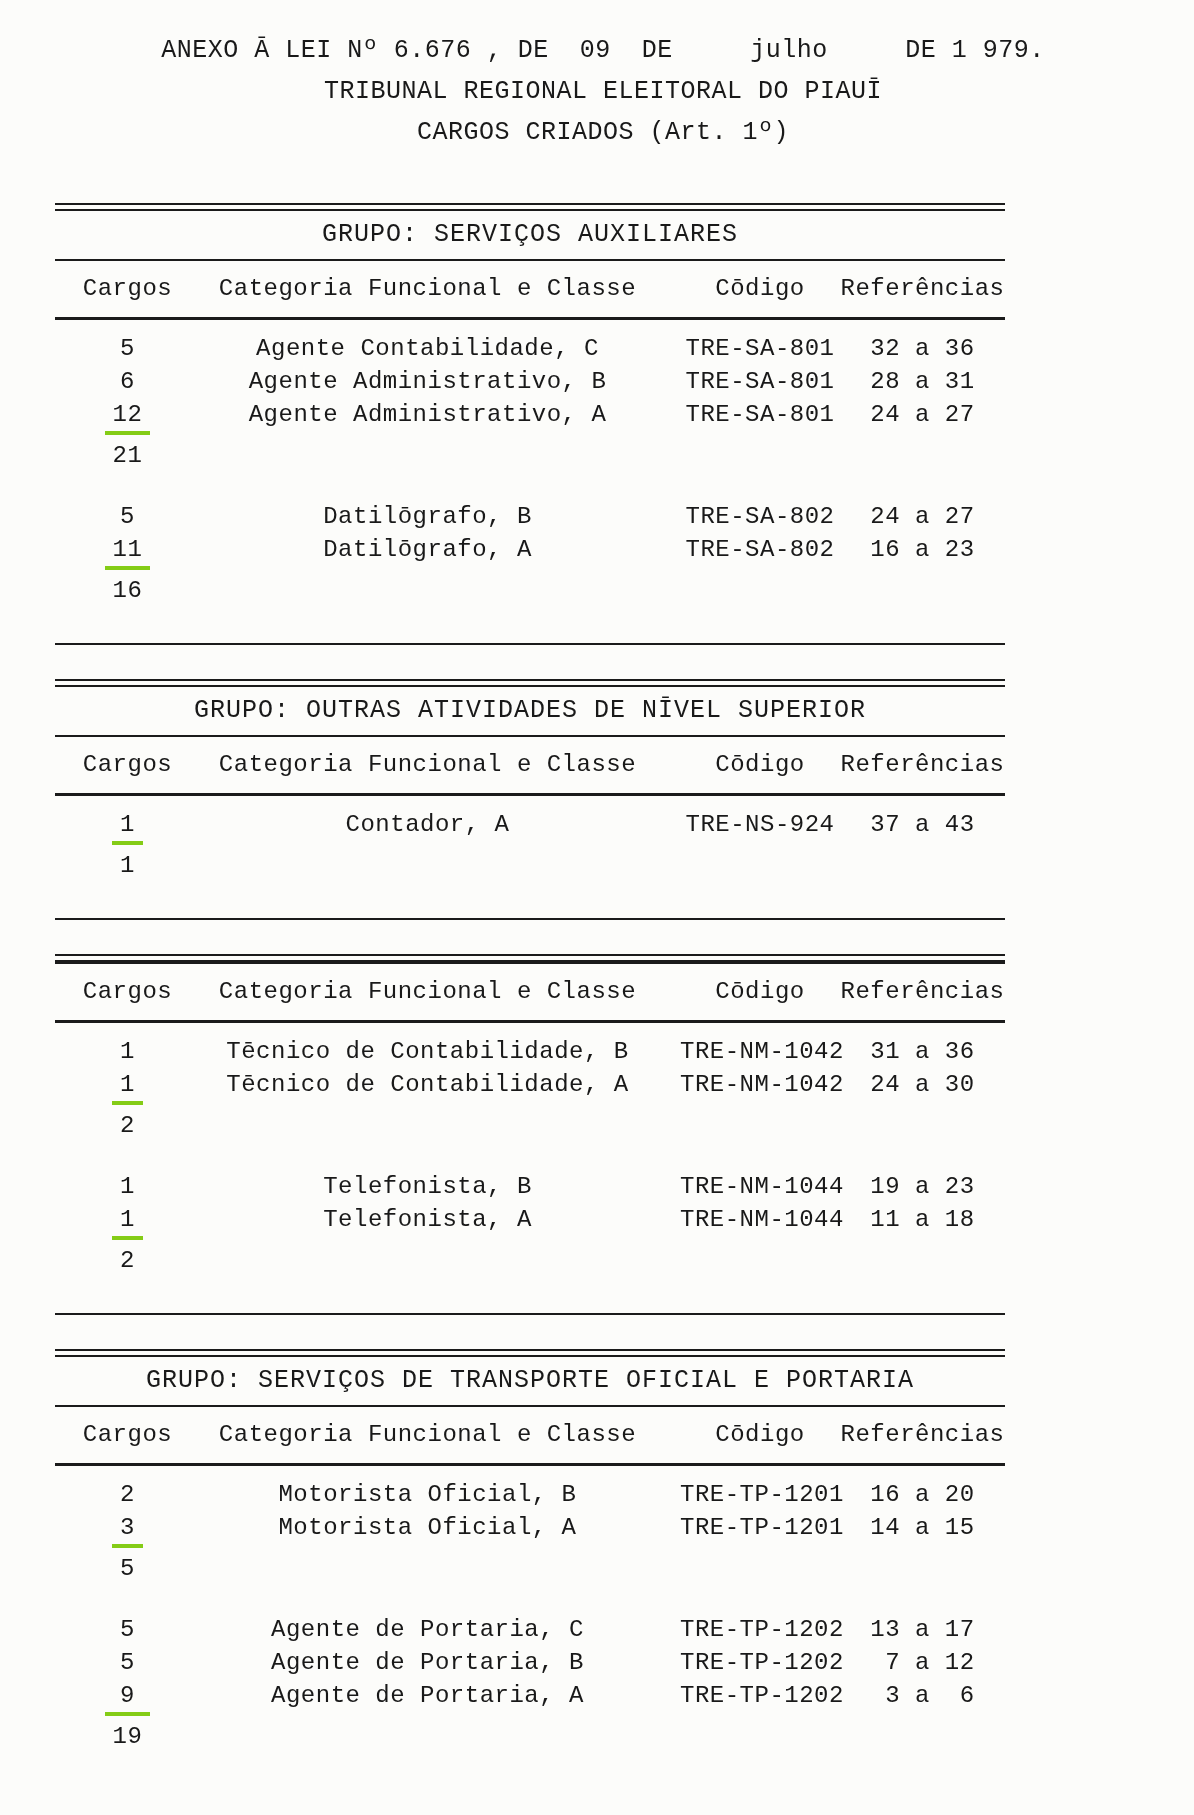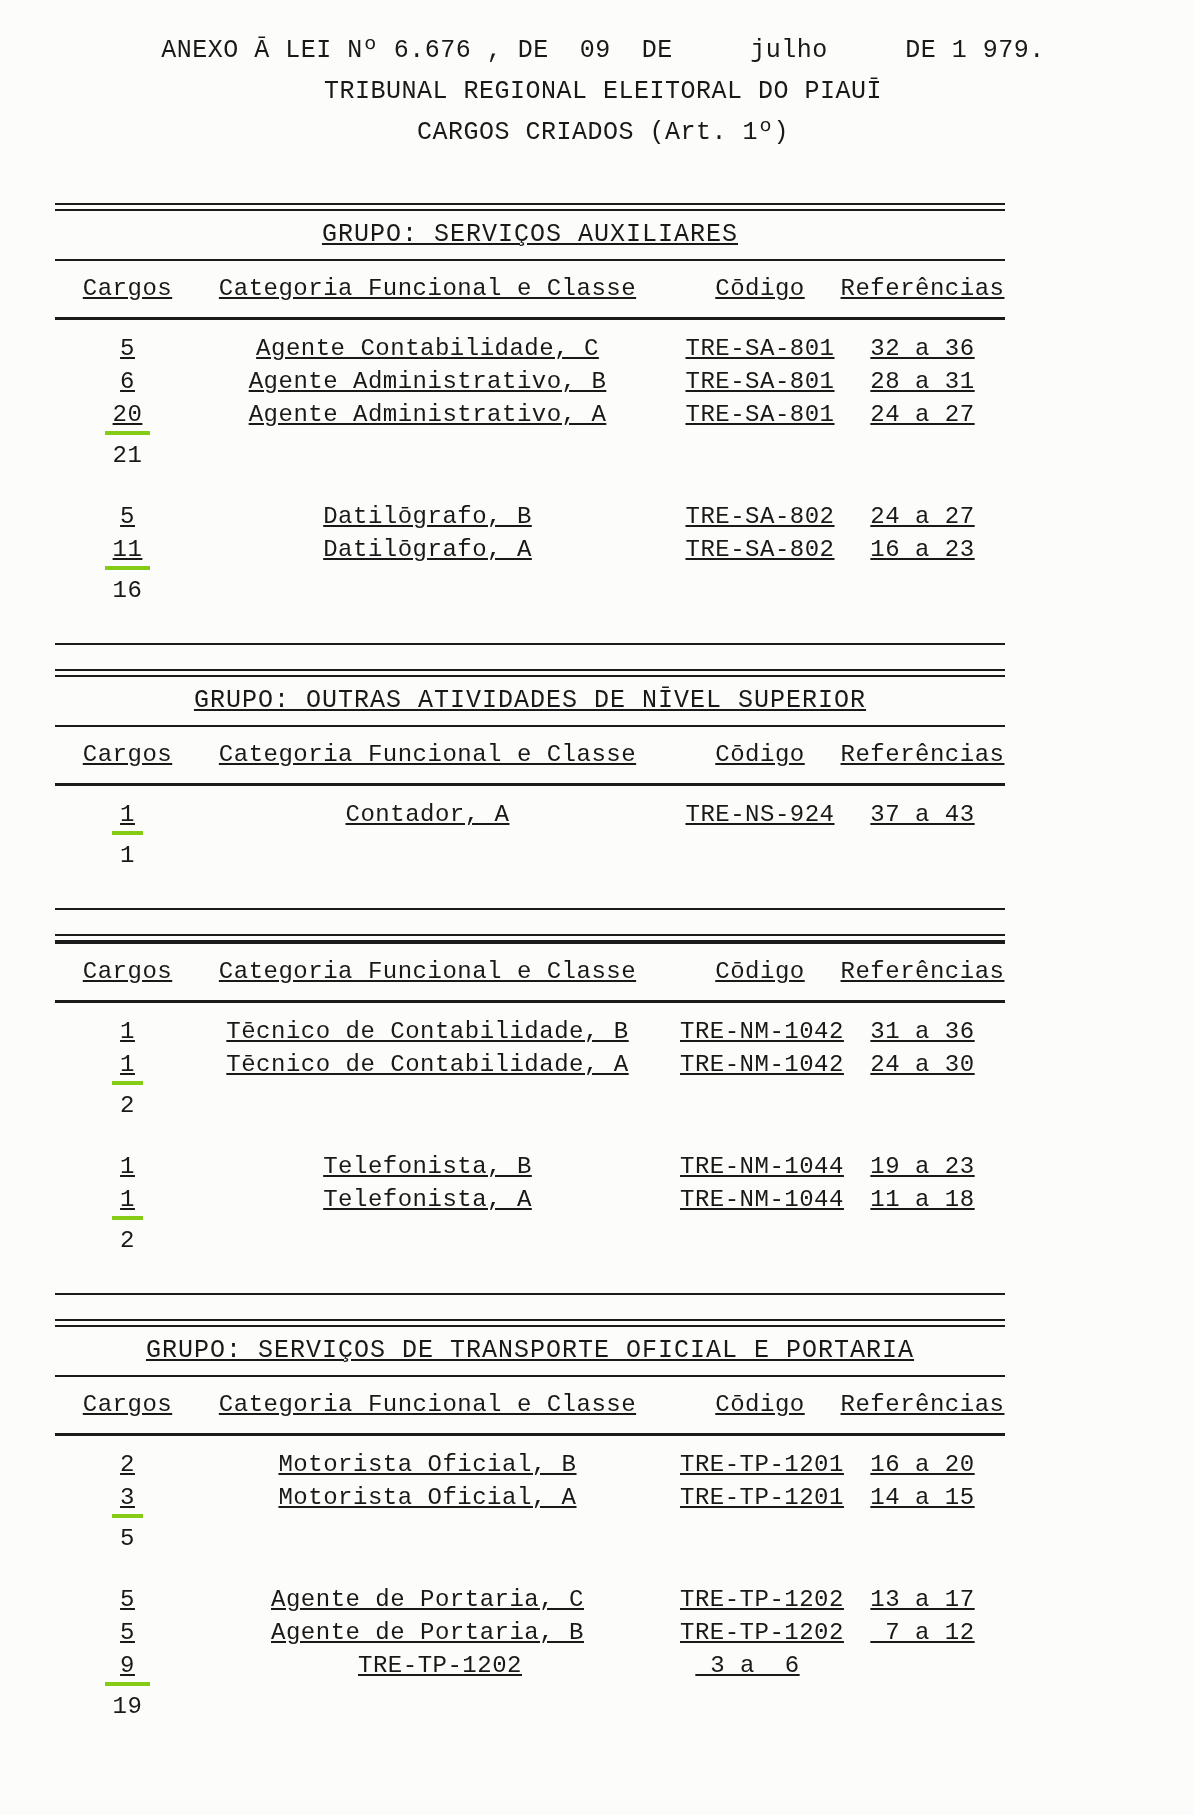--- a/index.html
+++ b/index.html
@@ -15,21 +15,21 @@
     overflow: hidden;
   }
   .doc-header { text-align: center; padding-top: 30px; padding-left: 12px; }
   .doc-header .line {
     font-size: 25px;
     line-height: 41px;
     letter-spacing: 0.5px;
     white-space: pre;
   }
   .tables { margin: 50px 0 0 55px; width: 950px; }
-  .group-table { margin-bottom: 24px; text-decoration: underline; }
+  .group-table { margin-bottom: 34px; }
   .double-rule {
     height: 8px;
     border-top: 2px solid #1b1b1b;
     border-bottom: 2px solid #1b1b1b;
   }
   .group-title {
     text-align: center;
     font-size: 25px;
     letter-spacing: 1px;
     padding: 9px 0 10px 0;
@@ -89,21 +89,21 @@
             <div class="cell c-codigo">TRE-SA-801</div>
             <div class="cell c-ref">32 a 36</div>
           </div>
           <div class="row">
             <div class="cell c-cargos">6</div>
             <div class="cell c-categoria">Agente Administrativo, B</div>
             <div class="cell c-codigo">TRE-SA-801</div>
             <div class="cell c-ref">28 a 31</div>
           </div>
           <div class="row">
-            <div class="cell c-cargos">20</div>
+            <div class="cell c-cargos">12</div>
             <div class="cell c-categoria">Agente Administrativo, A</div>
             <div class="cell c-codigo">TRE-SA-801</div>
             <div class="cell c-ref">24 a 27</div>
           </div>
           <div class="row total-row">
             <div class="cell c-cargos"><span class="total">21</span></div>
           </div>
           <div class="section-gap"></div>
           <div class="row">
             <div class="cell c-cargos">5</div>
@@ -227,20 +227,21 @@
             <div class="cell c-ref">13 a 17</div>
           </div>
           <div class="row">
             <div class="cell c-cargos">5</div>
             <div class="cell c-categoria">Agente de Portaria, B</div>
             <div class="cell c-codigo">TRE-TP-1202</div>
             <div class="cell c-ref"> 7 a 12</div>
           </div>
           <div class="row">
             <div class="cell c-cargos">9</div>
+            <div class="cell c-categoria">Agente de Portaria, A</div>
             <div class="cell c-codigo">TRE-TP-1202</div>
             <div class="cell c-ref"> 3 a  6</div>
           </div>
           <div class="row total-row">
             <div class="cell c-cargos"><span class="total">19</span></div>
           </div>
         </div>
       </section>
     </div>
 

